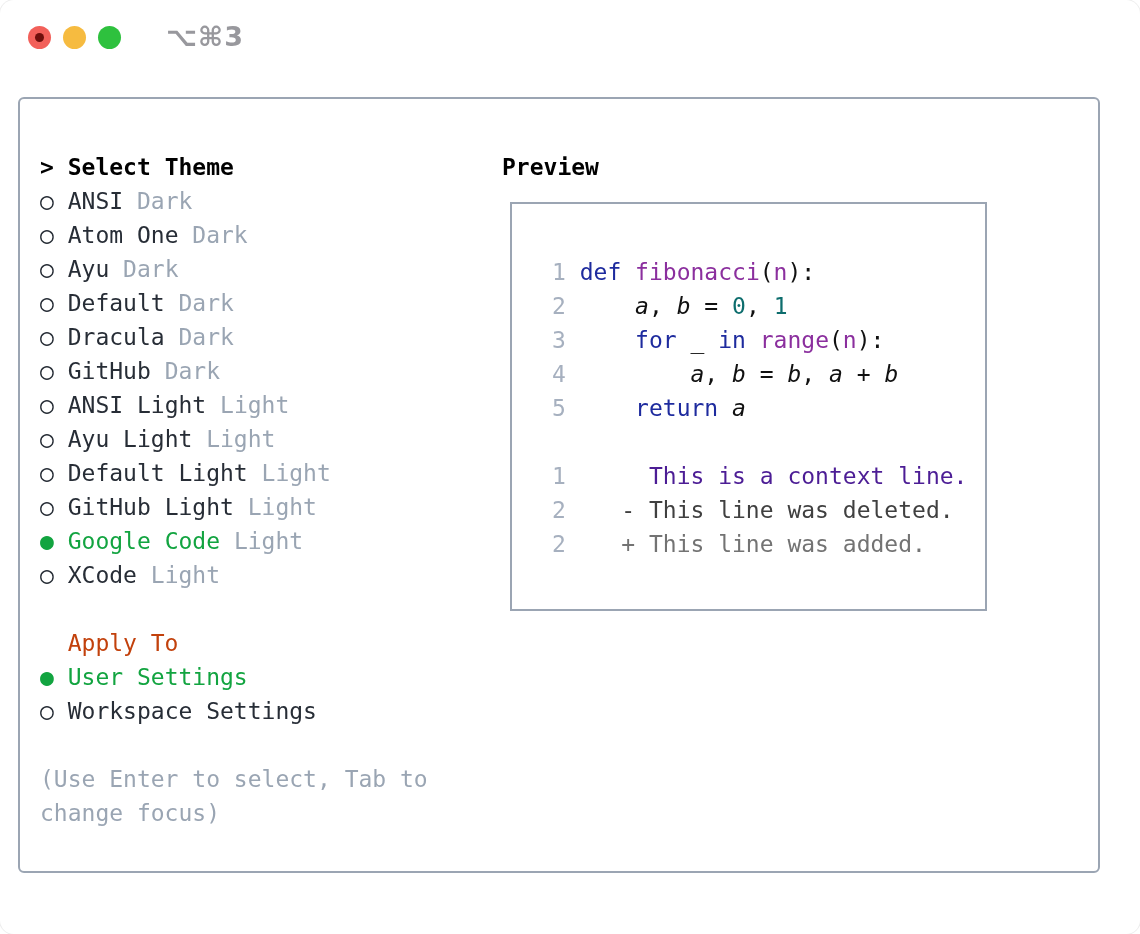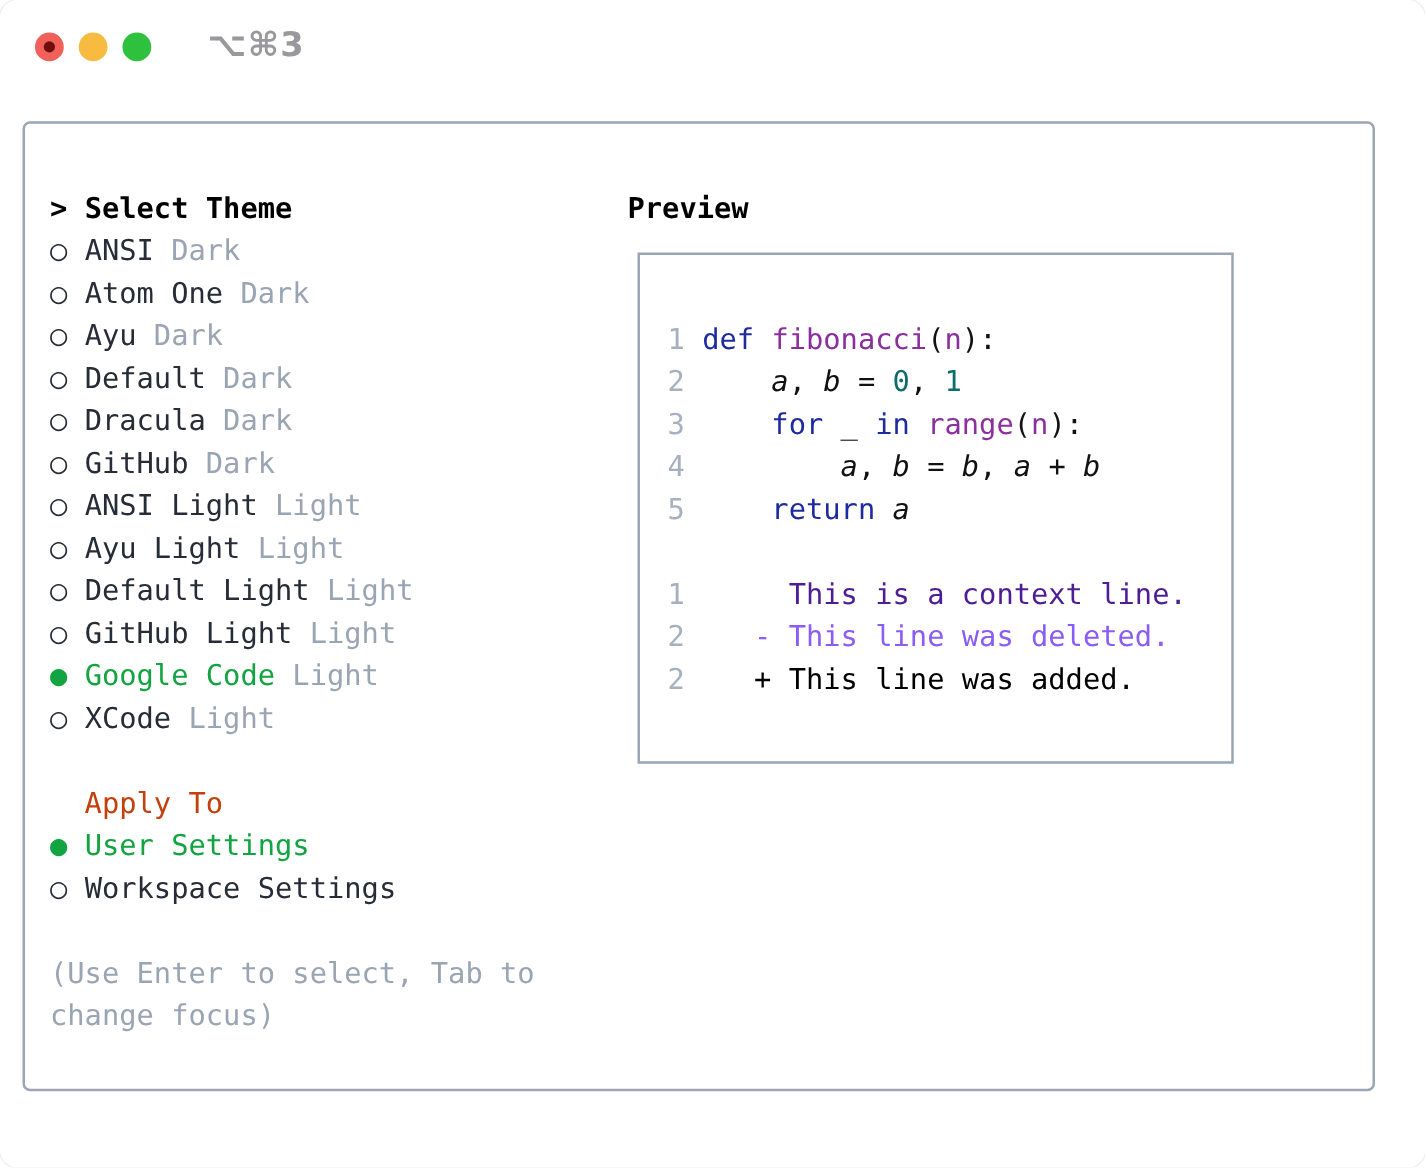--- a/index.html
+++ b/index.html
@@ -39,30 +39,30 @@
   .preview-label{
     position:absolute;left:482px;top:51px;height:34px;line-height:34px;
     font-size:23px;font-weight:bold;color:#000000;white-space:pre;
   }
   .preview-box{
     position:absolute;left:490px;top:103px;width:477px;height:409px;
     border:2px solid #9ba5b3;box-sizing:border-box;
     padding:51px 0 0 22px;
     font-size:23px;line-height:34px;white-space:pre;overflow:hidden;
   }
-  .preview-box .line{height:34px;}
+  .preview-box .line{height:34px;margin-left:18px;}
   .gut{color:#a6b0bf;}
   .kw{color:#1e2b9e;}
   .fn{color:#8b2f9e;}
   .num{color:#0d6d6d;}
   .pl{color:#111111;}
   .var{color:#111111;font-style:italic;}
   .ctx{color:#4c1d95;}
-  .del{color:#8b5cf6;}
-  .add{color:#000000;}
+  .del{color:#404040;}
+  .add{color:#737373;}
 </style>
 </head>
 <body>
 
 <div class="window">
 
   <div class="titlebar">
     <span class="light red">
       <span class="dot"></span>
     </span>

